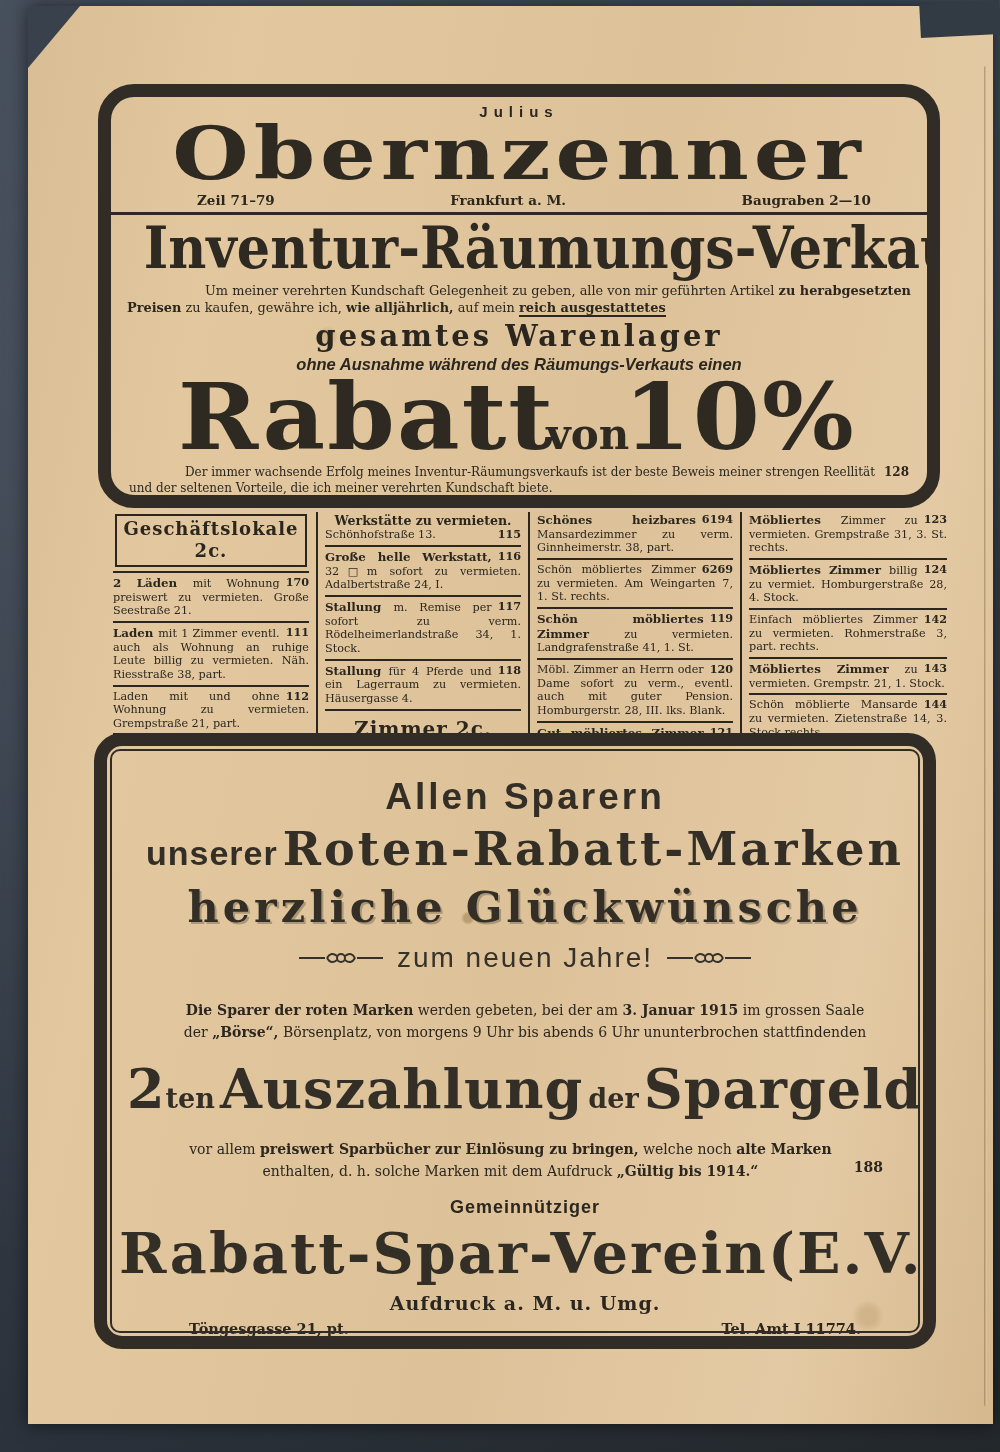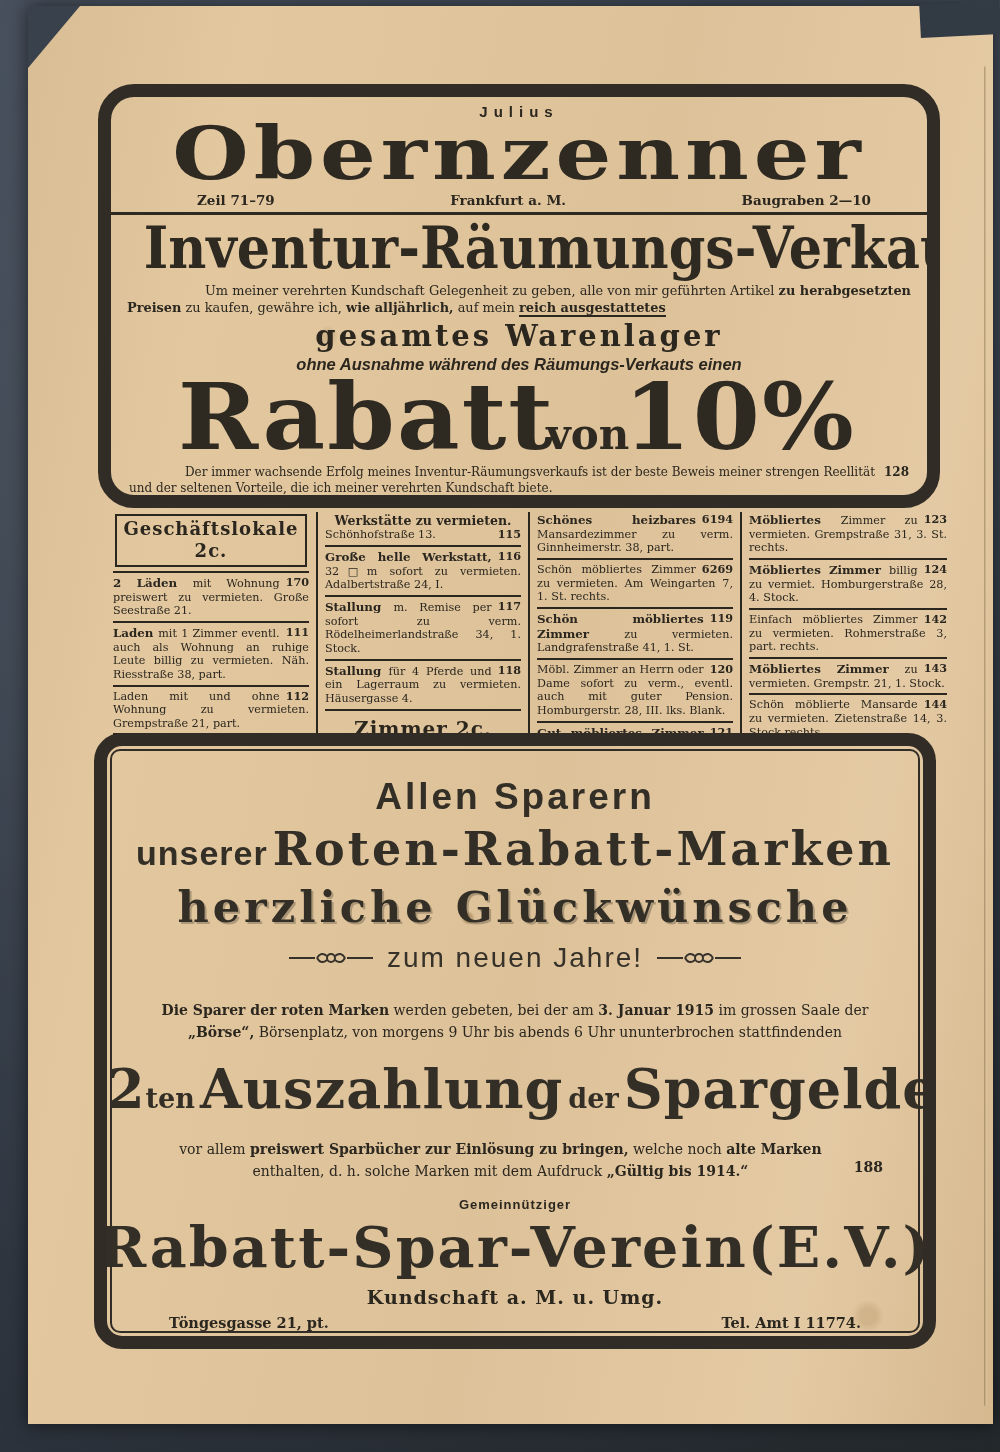--- a/index.html
+++ b/index.html
@@ -58,39 +58,39 @@
   .boxhead{border:2px solid #2b271f;text-align:center;font-size:18px;font-weight:bold;
     padding:2px 0 3px;margin:2px 2px 4px;letter-spacing:1px;}
   .colheader{text-align:center;font-size:20px;font-weight:bold;margin:6px 0 4px;letter-spacing:1px;}
   .sep{border:0;border-top:2px solid #2b271f;margin:3px 0 3px;}
   .entry{margin:1px 0;}
   .entry .lead{font-weight:bold;font-size:1.06em;}
   .entry .num{float:right;font-weight:bold;padding-left:6px;}
   .entry-head{text-align:center;font-weight:bold;font-size:1.12em;}
   
   .bottomad{position:absolute;left:66px;top:727px;width:842px;height:616px;box-sizing:border-box;
-    border:13px solid #312d26;border-radius:28px;text-align:center;overflow:hidden;}
+    border:13px solid #312d26;border-radius:28px;text-align:center;overflow:hidden;padding-left:20px;}
   .bottomad::before{content:"";position:absolute;inset:3px;border:2px solid #312d26;border-radius:10px;pointer-events:none;}
   .b-line1{font-size:37px;font-weight:bold;margin-top:30px;letter-spacing:3px;
     font-family:"Liberation Sans","DejaVu Sans",sans-serif;color:#332f27;}
   .b-line2{margin-top:4px;color:#332f27;white-space:nowrap;}
   .b-line2 .small{font-size:34px;font-weight:bold;font-family:"Liberation Sans","DejaVu Sans",sans-serif;letter-spacing:1px;}
   .b-line2 .big{font-size:46px;font-weight:bold;letter-spacing:3px;}
   .b-line3{font-size:43px;font-weight:bold;margin-top:6px;letter-spacing:4px;color:#332f27;
     text-shadow:2px 2px 0 rgba(40,35,25,.28);}
   .b-line4{margin-top:10px;font-size:28px;letter-spacing:2px;color:#36322a;
     font-family:"Liberation Sans","DejaVu Sans",sans-serif;display:flex;align-items:center;justify-content:center;gap:14px;}
   .ornament svg{display:block;}
   .b-para1{font-size:14px;line-height:1.55;margin:26px 46px 0;}
   .b-ausz{margin-top:14px;color:#332f27;white-space:nowrap;}
   .b-ausz .huge{font-size:54px;font-weight:bold;letter-spacing:1px;}
   .b-ausz .mid{font-size:27px;font-weight:bold;}
   .b-para2{font-size:14px;line-height:1.55;margin:18px 40px 0;}
   .b-para2 .num{float:right;font-weight:bold;margin-top:18px;}
-  .b-gemein{font-size:13px;font-weight:bold;margin-top:14px;letter-spacing:1px;
+  .b-gemein{font-size:18px;font-weight:bold;margin-top:14px;letter-spacing:1px;
     font-family:"Liberation Sans","DejaVu Sans",sans-serif;}
   .b-verein{font-size:56px;font-weight:bold;margin-top:2px;letter-spacing:2px;white-space:nowrap;
     transform:scaleX(1.02);color:#332f27;}
   .b-city{font-size:19px;font-weight:bold;margin-top:6px;letter-spacing:1px;}
   .b-addr{display:flex;justify-content:space-between;padding:0 62px;margin-top:6px;
     font-size:14.5px;font-weight:bold;}
   .b-nb{position:relative;margin-top:6px;font-size:14px;}
   .b-nb .sign{position:absolute;right:96px;top:1px;font-weight:bold;font-size:15px;}
 </style>
 </head>
@@ -214,21 +214,21 @@
       <span class="huge">Auszahlung</span>
       <span class="mid">der</span>
       <span class="huge">Spargelder</span>
     </div>
     <div class="b-para2">
       <span class="num">188</span>
       <span><span>vor allem </span><span class="seg-b">preiswert Sparbücher zur Einlösung zu bringen,</span><span> welche noch </span><span class="seg-b">alte Marken</span><span> enthalten, d. h. solche Marken mit dem Aufdruck </span><span class="seg-b">„Gültig bis 1914.“</span></span>
     </div>
     <div class="b-gemein">Gemeinnütziger</div>
     <div class="b-verein">Rabatt-Spar-Verein(E.V.)</div>
-    <div class="b-city">Kundschaft a. M. u. Umg.</div>
+    <div class="b-city">Aufdruck a. M. u. Umg.</div>
     <div class="b-addr">
       <span>Töngesgasse 21, pt.</span>
       <span>Tel. Amt I 11774.</span>
     </div>
     <div class="b-nb">
       <span><span>NB. Bei der </span><span class="seg-b">Auszahlung</span><span> werden keine Bons </span><span class="seg-b">umgetauscht.</span></span>
       <span class="sign">D. O.</span>
     </div>
   </div>
 </div>

